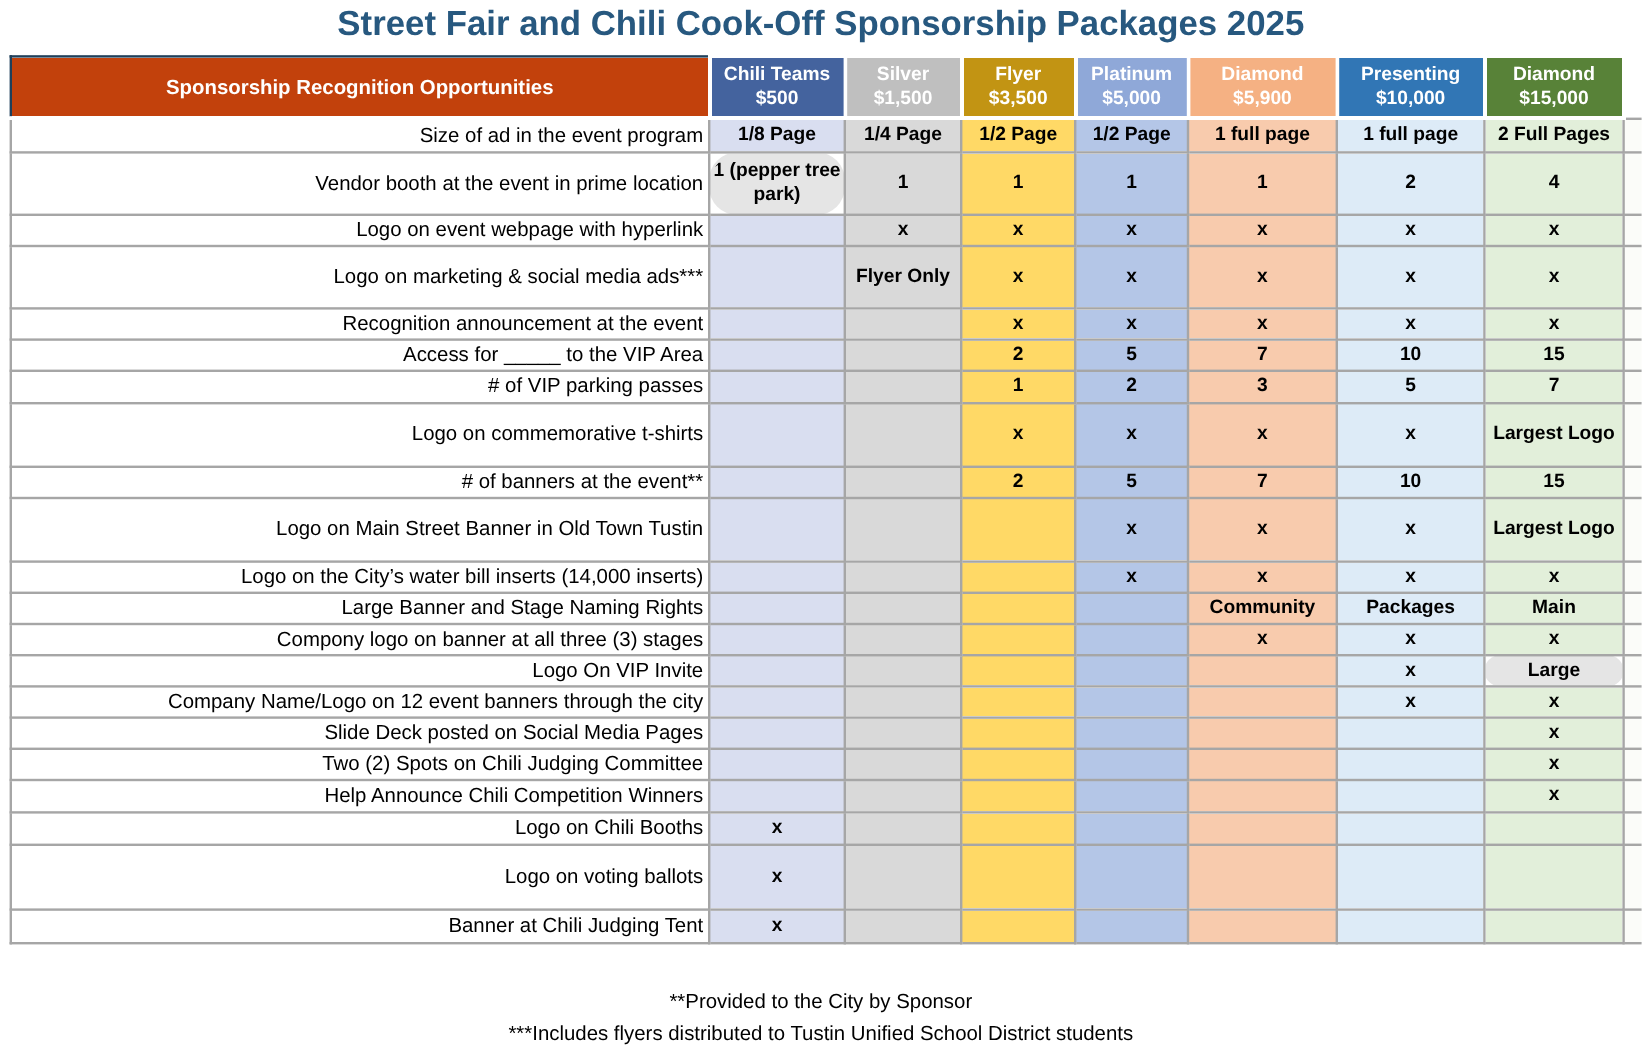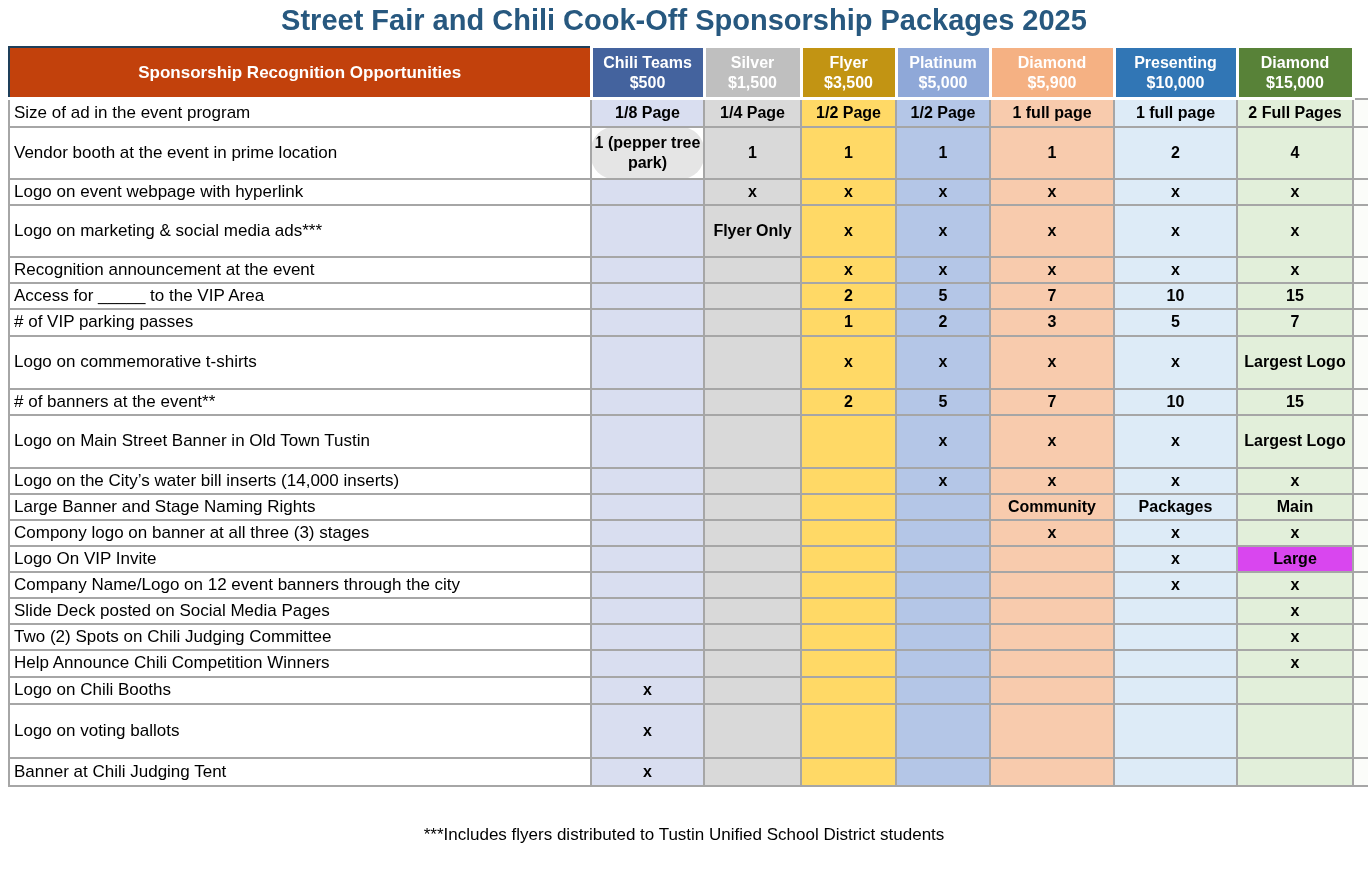--- a/index.html
+++ b/index.html
@@ -46,21 +46,21 @@
     text-align: center;
     border: 3px solid #ffffff;
     padding: 2px 0;
   }
   th.sliverhdr { background: #ffffff; border: none; }
   td.rowlabel {
     background: #ffffff;
     font-size: 17px;
     font-weight: normal;
     color: #000000;
-    text-align: left;
+    text-align: right;
     padding: 1px 4px 1px 4px;
     border: 2px solid #A6A6A6;
   }
   td.val {
     font-size: 16px;
     font-weight: bold;
     color: #000000;
     text-align: center;
     border: 2px solid #A6A6A6;
     padding: 1px 2px;
@@ -276,21 +276,21 @@
         <td class="sliver"></td>
       </tr>
       <tr style="height: 26px;">
         <td class="rowlabel">Logo On VIP Invite</td>
         <td class="val" style="background: rgb(217, 222, 240);"></td>
         <td class="val" style="background: rgb(217, 217, 217);"></td>
         <td class="val" style="background: rgb(255, 217, 102);"></td>
         <td class="val" style="background: rgb(180, 198, 231);"></td>
         <td class="val" style="background: rgb(248, 203, 173);"></td>
         <td class="val" style="background: rgb(221, 235, 247);">x</td>
-        <td class="val" style="background: #d946ef;">Large</td>
+        <td class="val" style="background: #e5e5e5; border-radius: 13px;">Large</td>
         <td class="sliver"></td>
       </tr>
       <tr style="height: 26px;">
         <td class="rowlabel">Company Name/Logo on 12 event banners through the city</td>
         <td class="val" style="background: rgb(217, 222, 240);"></td>
         <td class="val" style="background: rgb(217, 217, 217);"></td>
         <td class="val" style="background: rgb(255, 217, 102);"></td>
         <td class="val" style="background: rgb(180, 198, 231);"></td>
         <td class="val" style="background: rgb(248, 203, 173);"></td>
         <td class="val" style="background: rgb(221, 235, 247);">x</td>
@@ -360,14 +360,15 @@
         <td class="val" style="background: rgb(180, 198, 231);"></td>
         <td class="val" style="background: rgb(248, 203, 173);"></td>
         <td class="val" style="background: rgb(221, 235, 247);"></td>
         <td class="val" style="background: rgb(226, 239, 218);"></td>
         <td class="sliver"></td>
       </tr>
     </tbody>
 </table>
 
 <div class="footnotes">
+  <div>**Provided to the City by Sponsor</div>
   <div>***Includes flyers distributed to Tustin Unified School District students</div>
 </div>
 
 </body></html>

